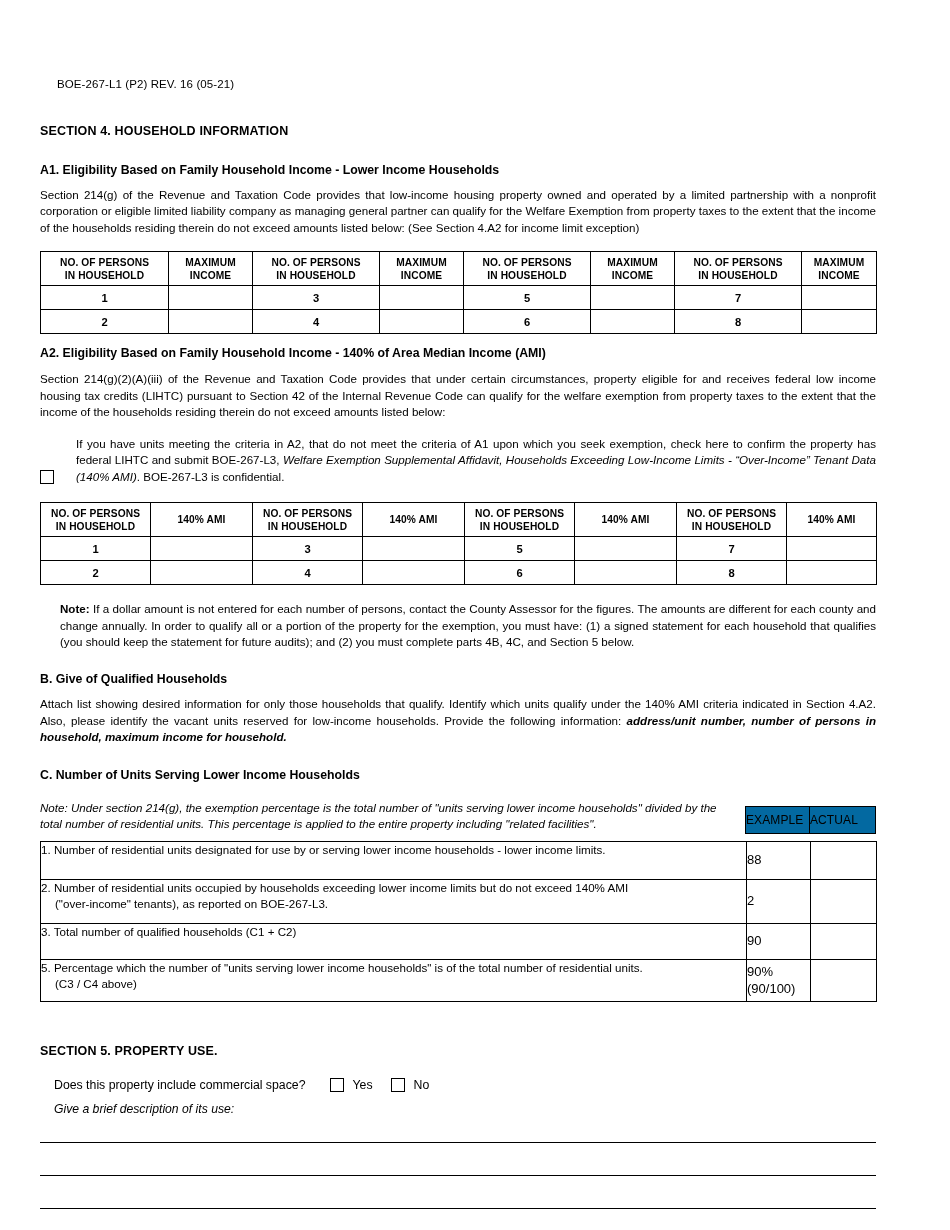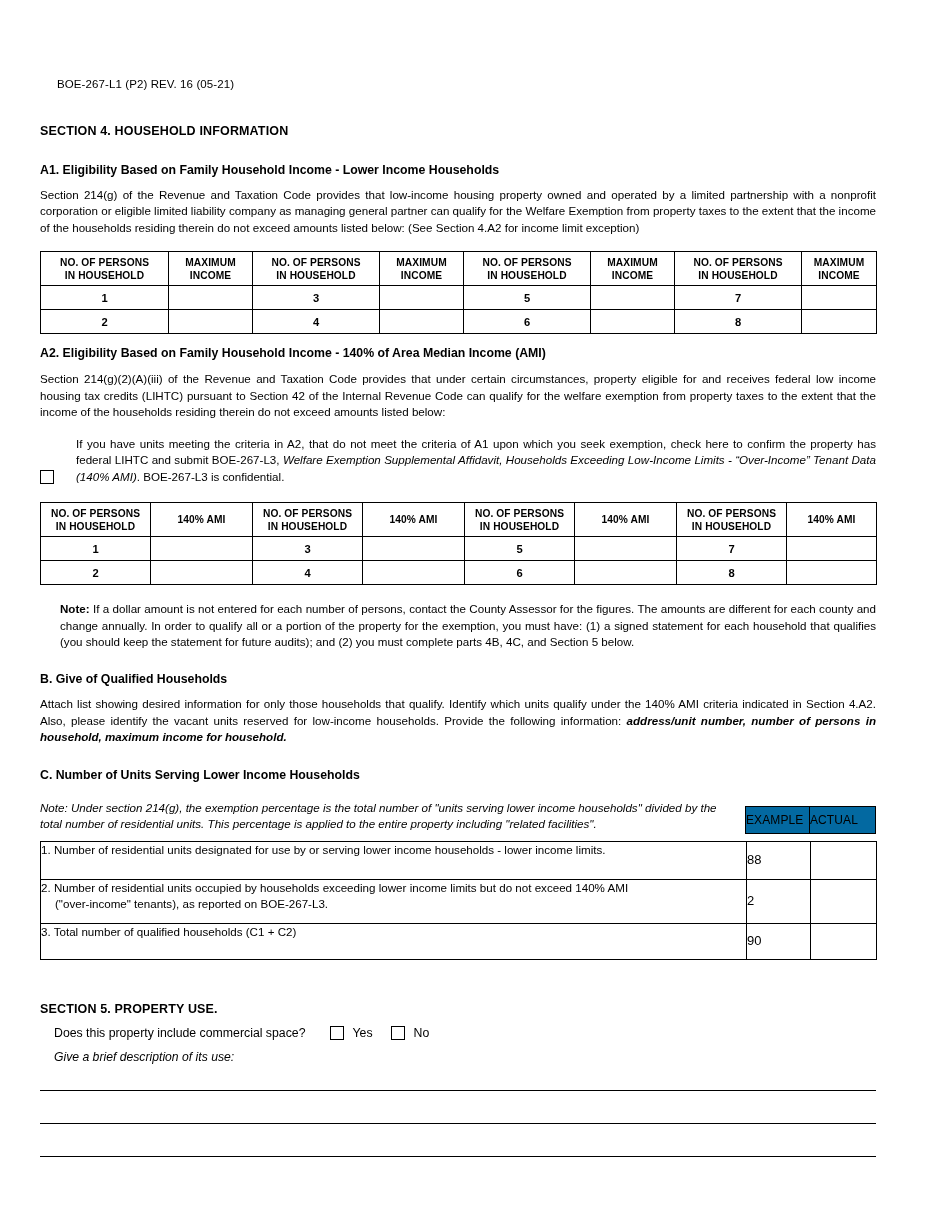--- a/index.html
+++ b/index.html
@@ -362,26 +362,37 @@
             <span class="hang2" style="padding-left:28px;">("over-income" tenants), as reported on BOE-267-L3.</span>
           </td>
           <td class="cval">2</td>
           <td class="cval cempty"></td>
         </tr>
         <tr style="height:36px;">
           <td class="clabel">3. Total number of qualified households (C1 + C2)</td>
           <td class="cval">90</td>
           <td class="cval cempty"></td>
         </tr>
+        <tr style="height:42px;">
+          <td class="clabel">
+            <span class="hang2">5. Percentage which the number of "units serving lower income households" is of the total number of residential units.</span>
+            <span class="hang2" style="padding-left:28px;">(C3 / C4 above)</span>
+          </td>
+          <td class="cval">
+            <span>90%</span><br>
+            <span>(90/100)</span>
+          </td>
+          <td class="cval cempty"></td>
+        </tr>
       </tbody>
     </table>
 
     <div class="section-title" style="margin-top:42px;">SECTION 5. PROPERTY USE.</div>
 
-    <div class="s5-row" style="margin-top:10px; padding-left:14px;">
+    <div class="s5-row" style="margin-top:20px; padding-left:14px;">
       <span>Does this property include commercial space?</span>
       <span class="cbox" style="margin-left:24px;"></span>
       <span style="margin-left:9px;">Yes</span>
       <span class="cbox" style="margin-left:18px;"></span>
       <span style="margin-left:9px;">No</span>
     </div>
 
     <div class="it" style="font-size:12.2px; margin-top:10px; padding-left:14px;">Give a brief description of its use:</div>
 
     <div class="rule" style="margin-top:26px;"></div>

